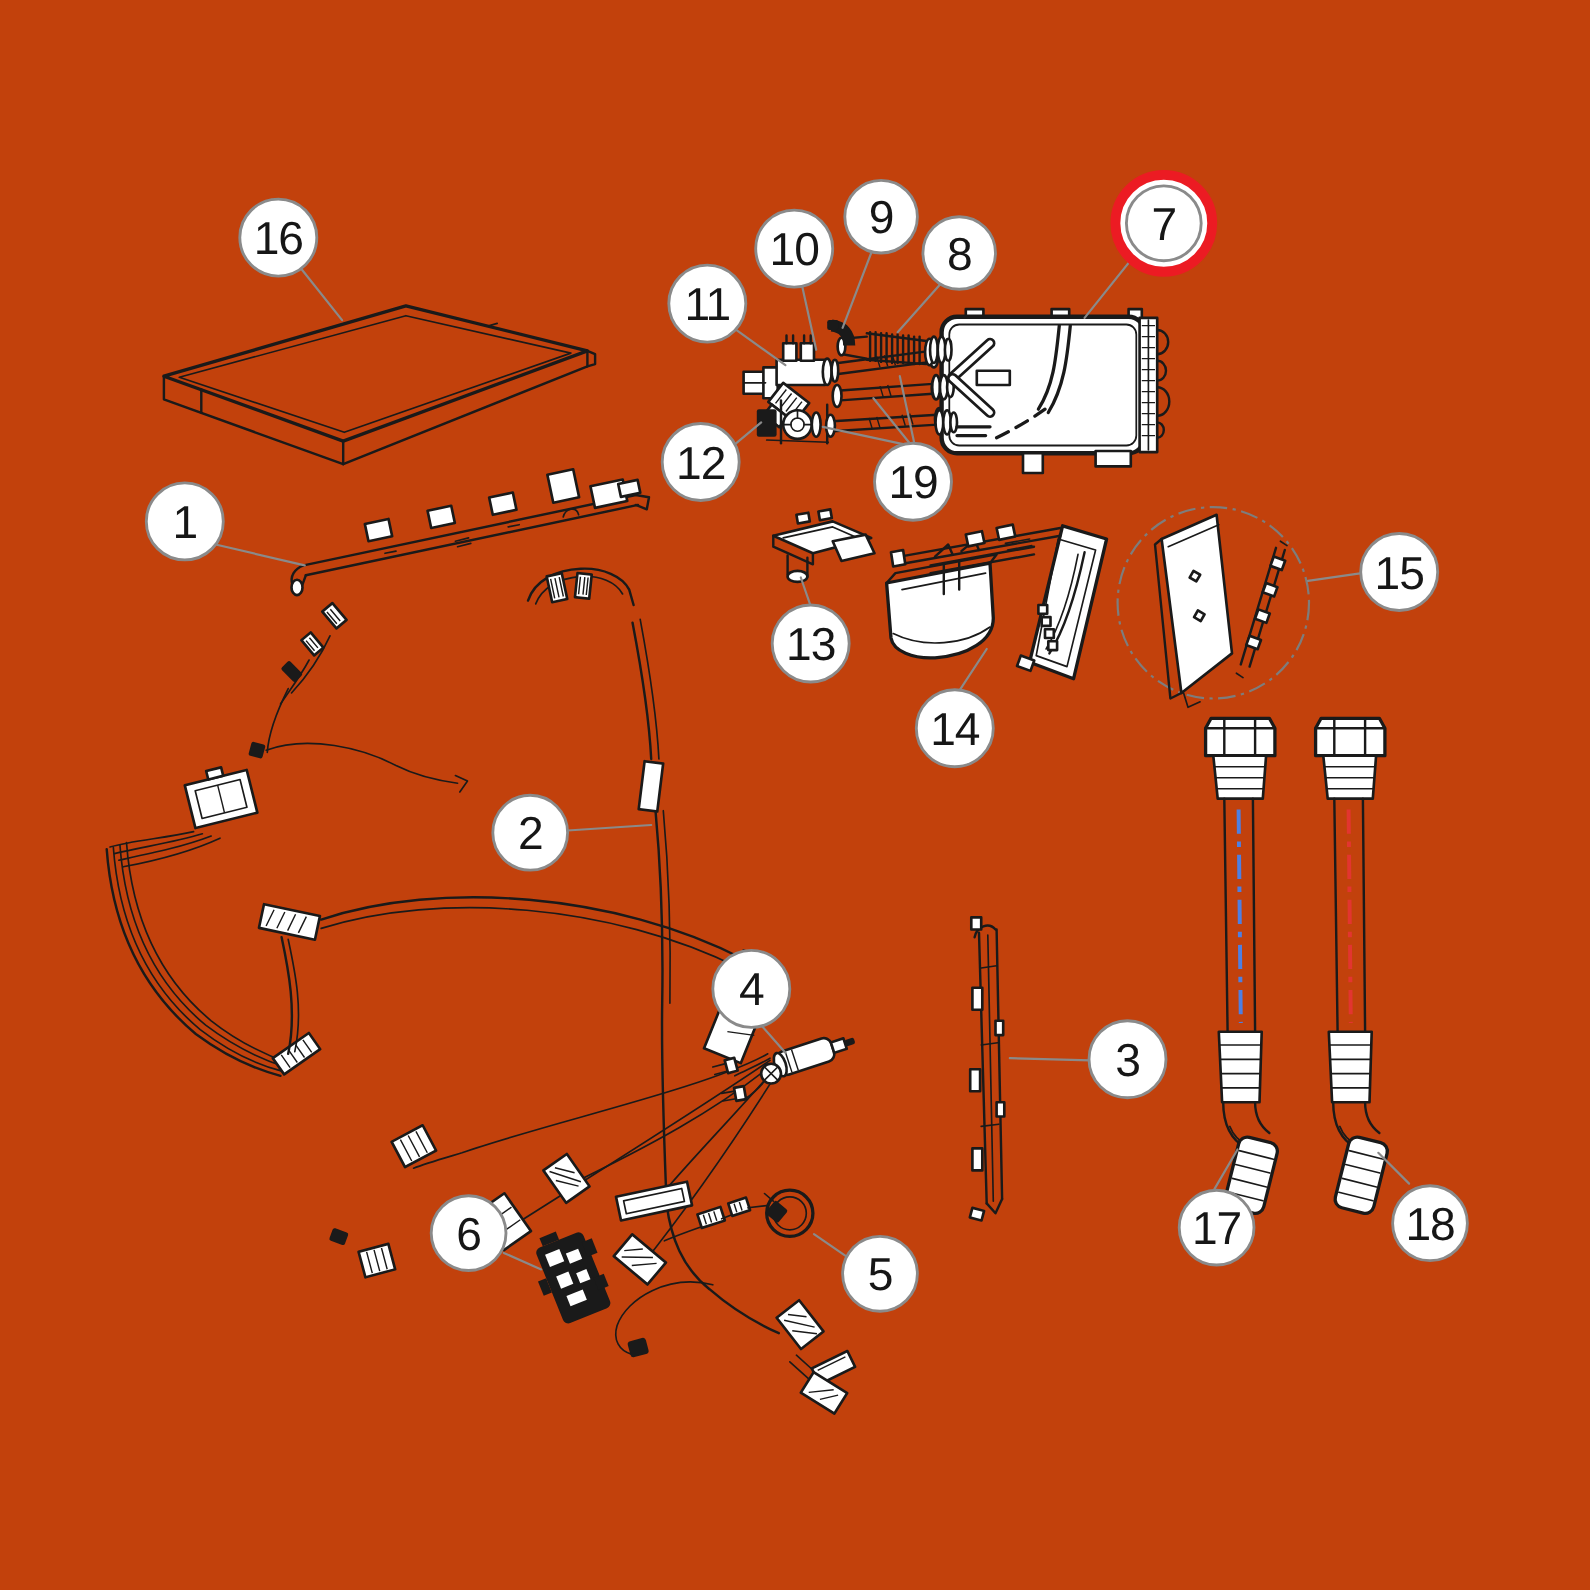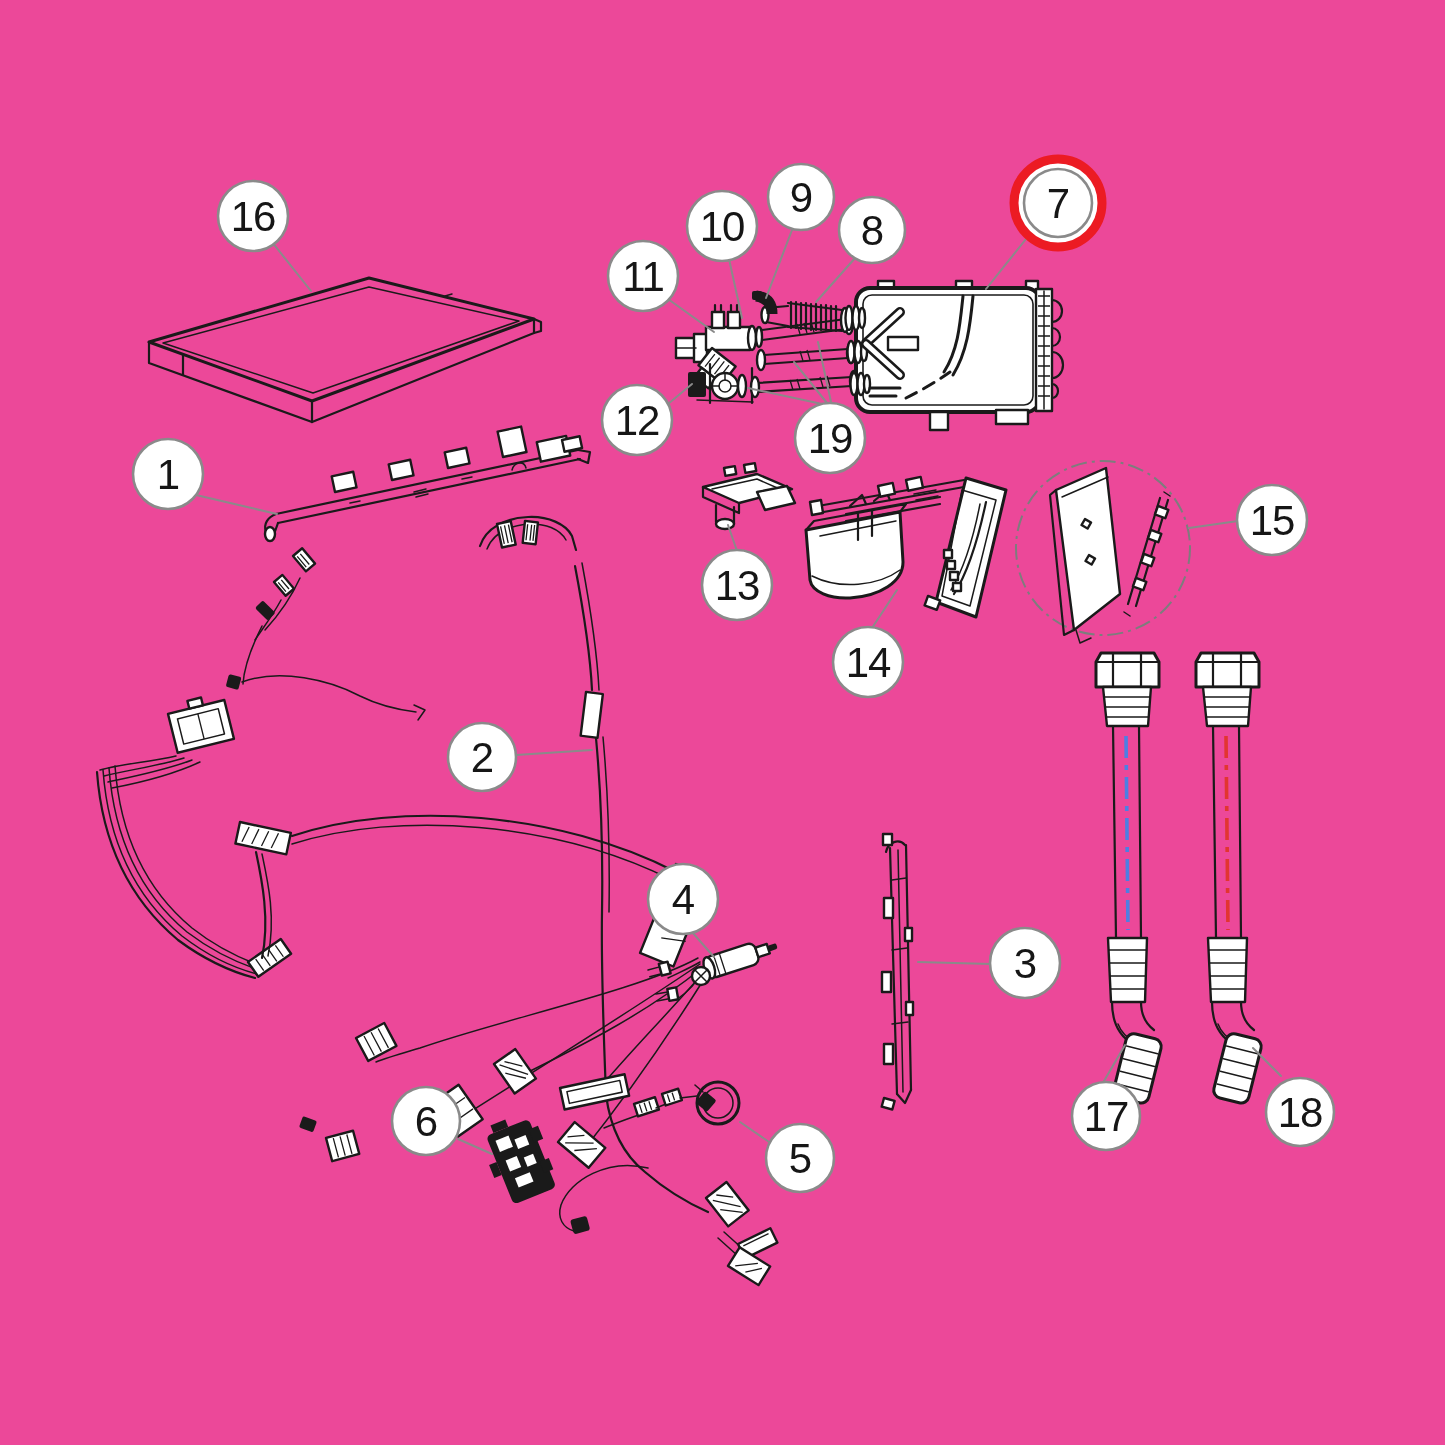--- a/index.html
+++ b/index.html
@@ -1,16 +1,16 @@
 <!DOCTYPE html>
 <html><head>
 <meta charset="utf-8">
 <style>
   html,body{margin:0;padding:0;background:#ffffff;}
-  .stage{width:1445px;height:1445px;position:relative;background:#ec4899;font-family:"Liberation Sans",sans-serif;}
+  .stage{width:1445px;height:1445px;position:relative;background:#c2410c;font-family:"Liberation Sans",sans-serif;}
   svg{display:block}
   .ln{fill:none;stroke:#1a1a1a;stroke-width:2.2;stroke-linecap:round;stroke-linejoin:round}
   .ln1{fill:none;stroke:#1a1a1a;stroke-width:1.5;stroke-linecap:round;stroke-linejoin:round}
   .ln3{fill:none;stroke:#1a1a1a;stroke-width:3;stroke-linecap:round;stroke-linejoin:round}
   .fw{fill:#ffffff;stroke:#1a1a1a;stroke-width:2.4;stroke-linejoin:round}
   .fw3{fill:#ffffff;stroke:#1a1a1a;stroke-width:3;stroke-linejoin:round}
   .fb{fill:#1a1a1a;stroke:none}
   .hz{fill:none;stroke:#1a1a1a;stroke-width:1.3}
   .leader{fill:none;stroke:#8a8a8a;stroke-width:2;stroke-linecap:round}
   .dashcirc{fill:none;stroke:#7d7d7d;stroke-width:2;stroke-dasharray:16 5 3 5}

